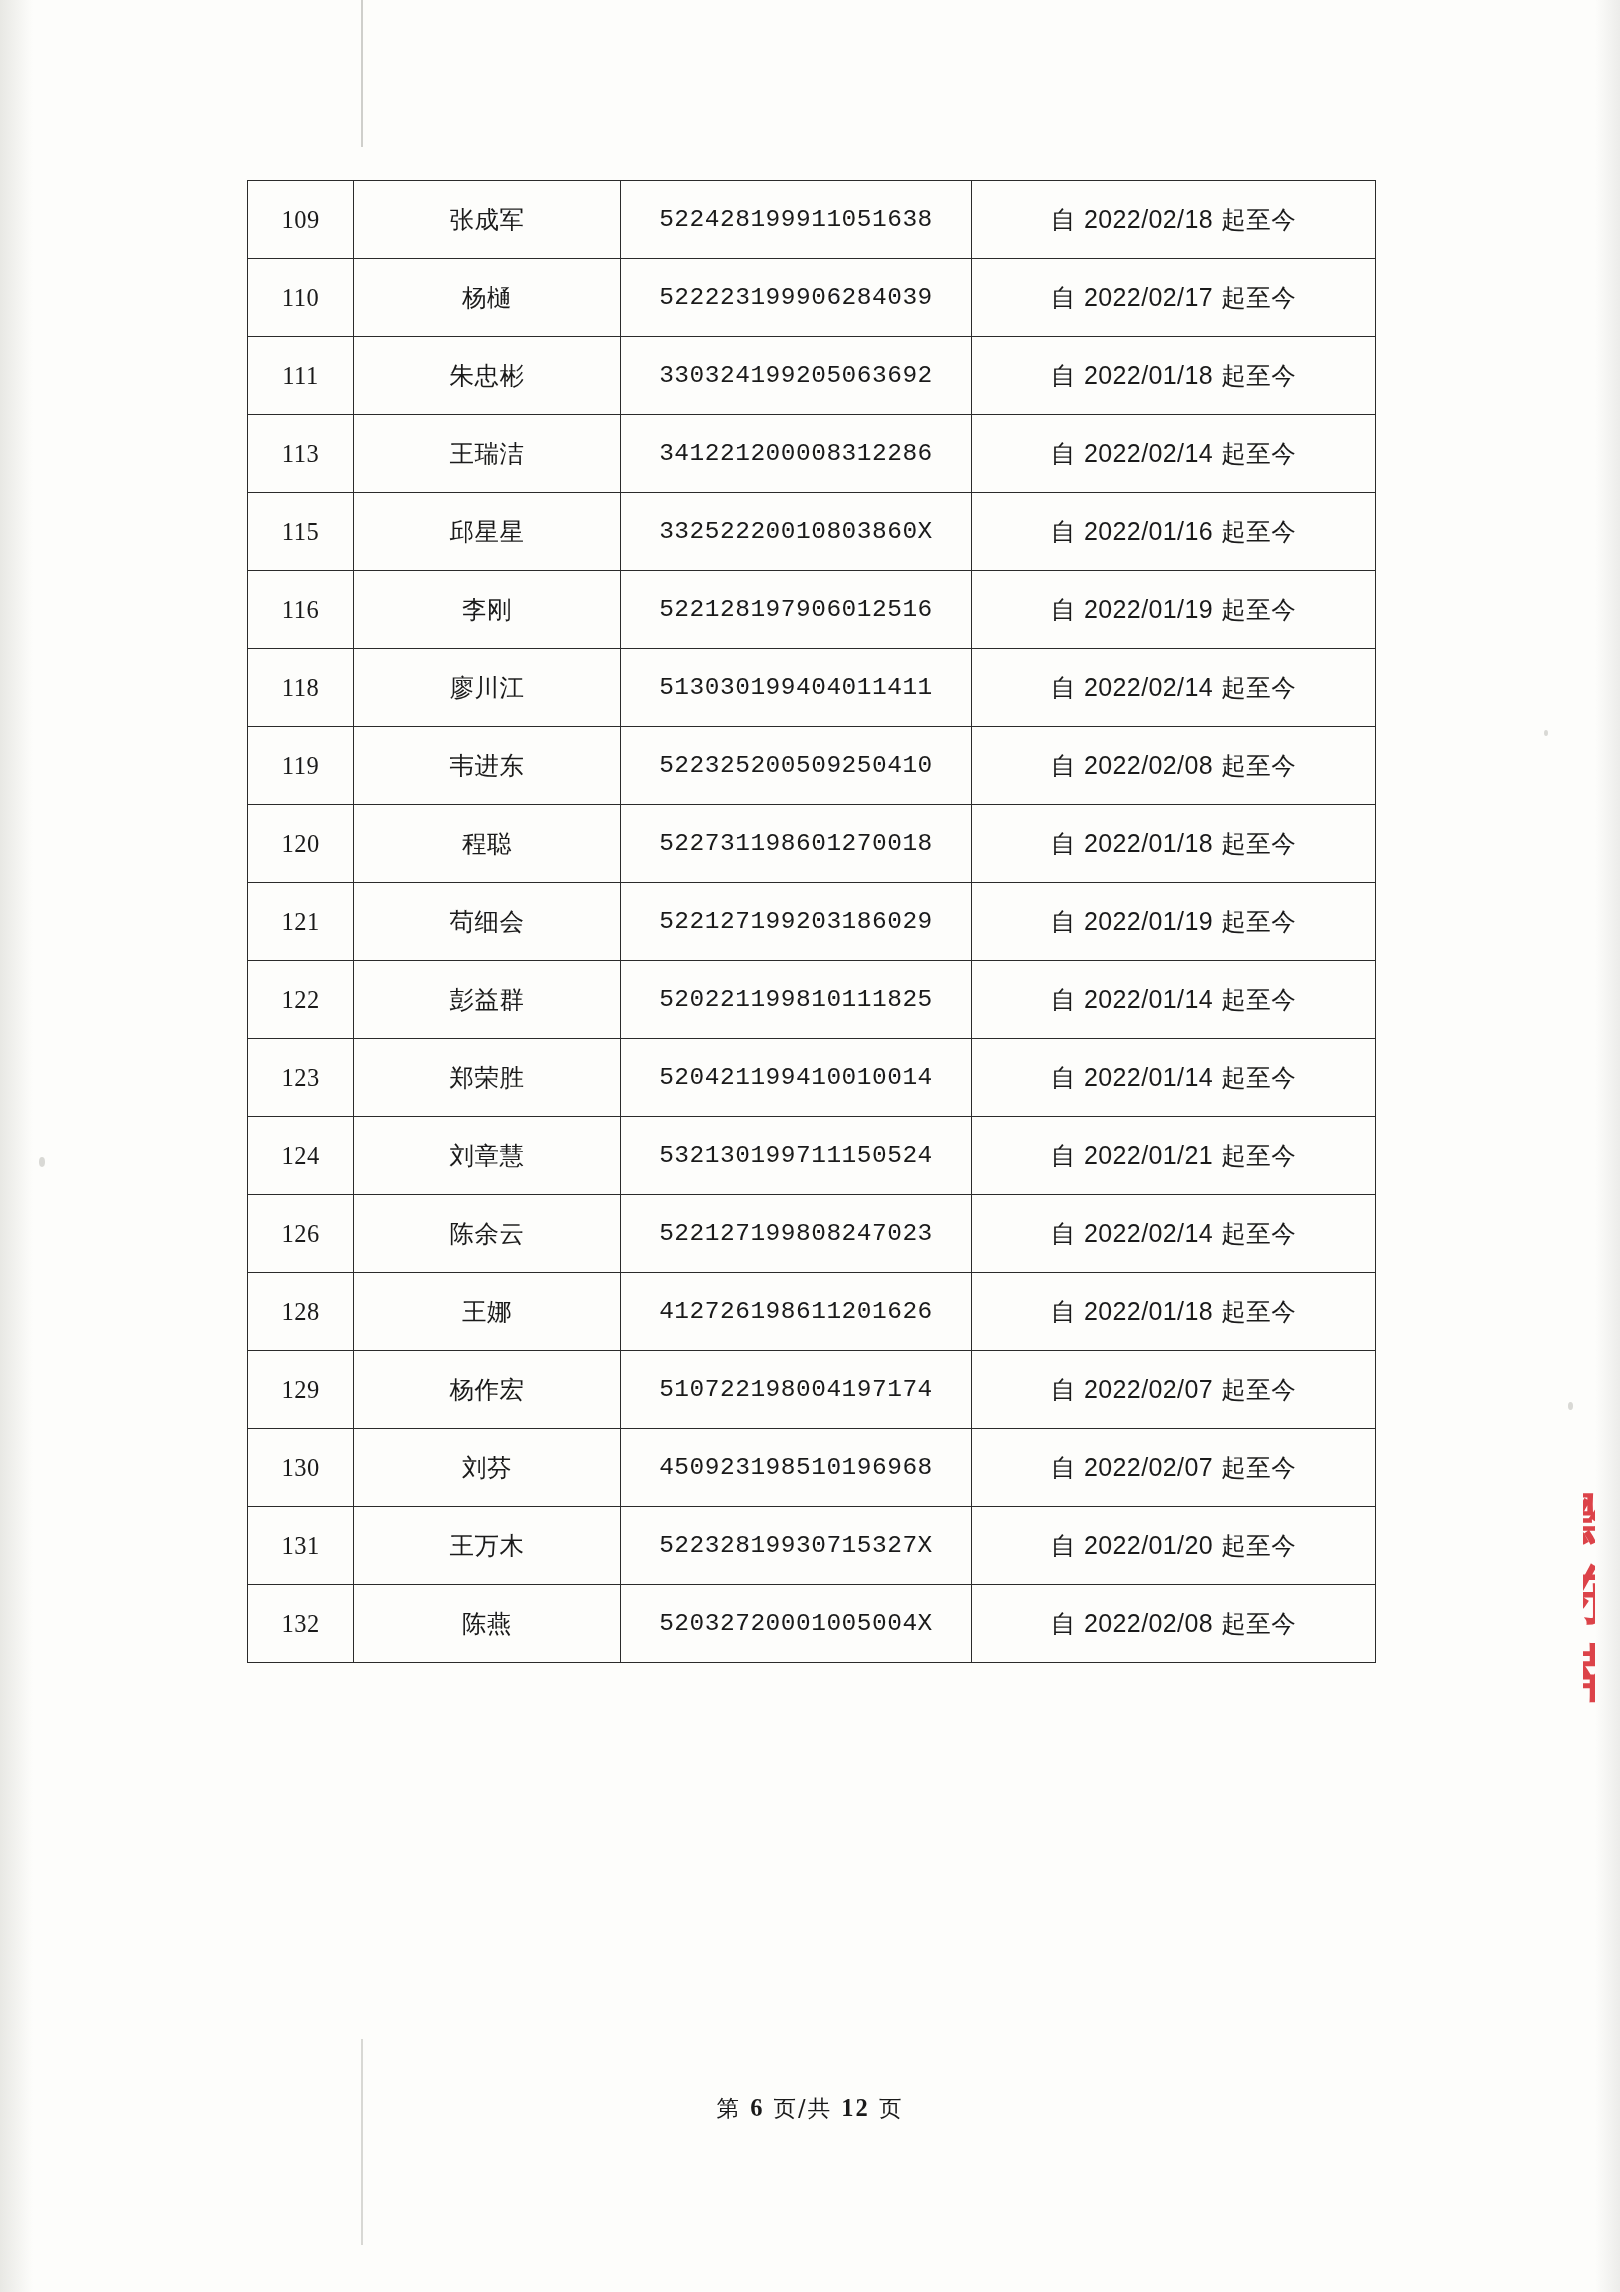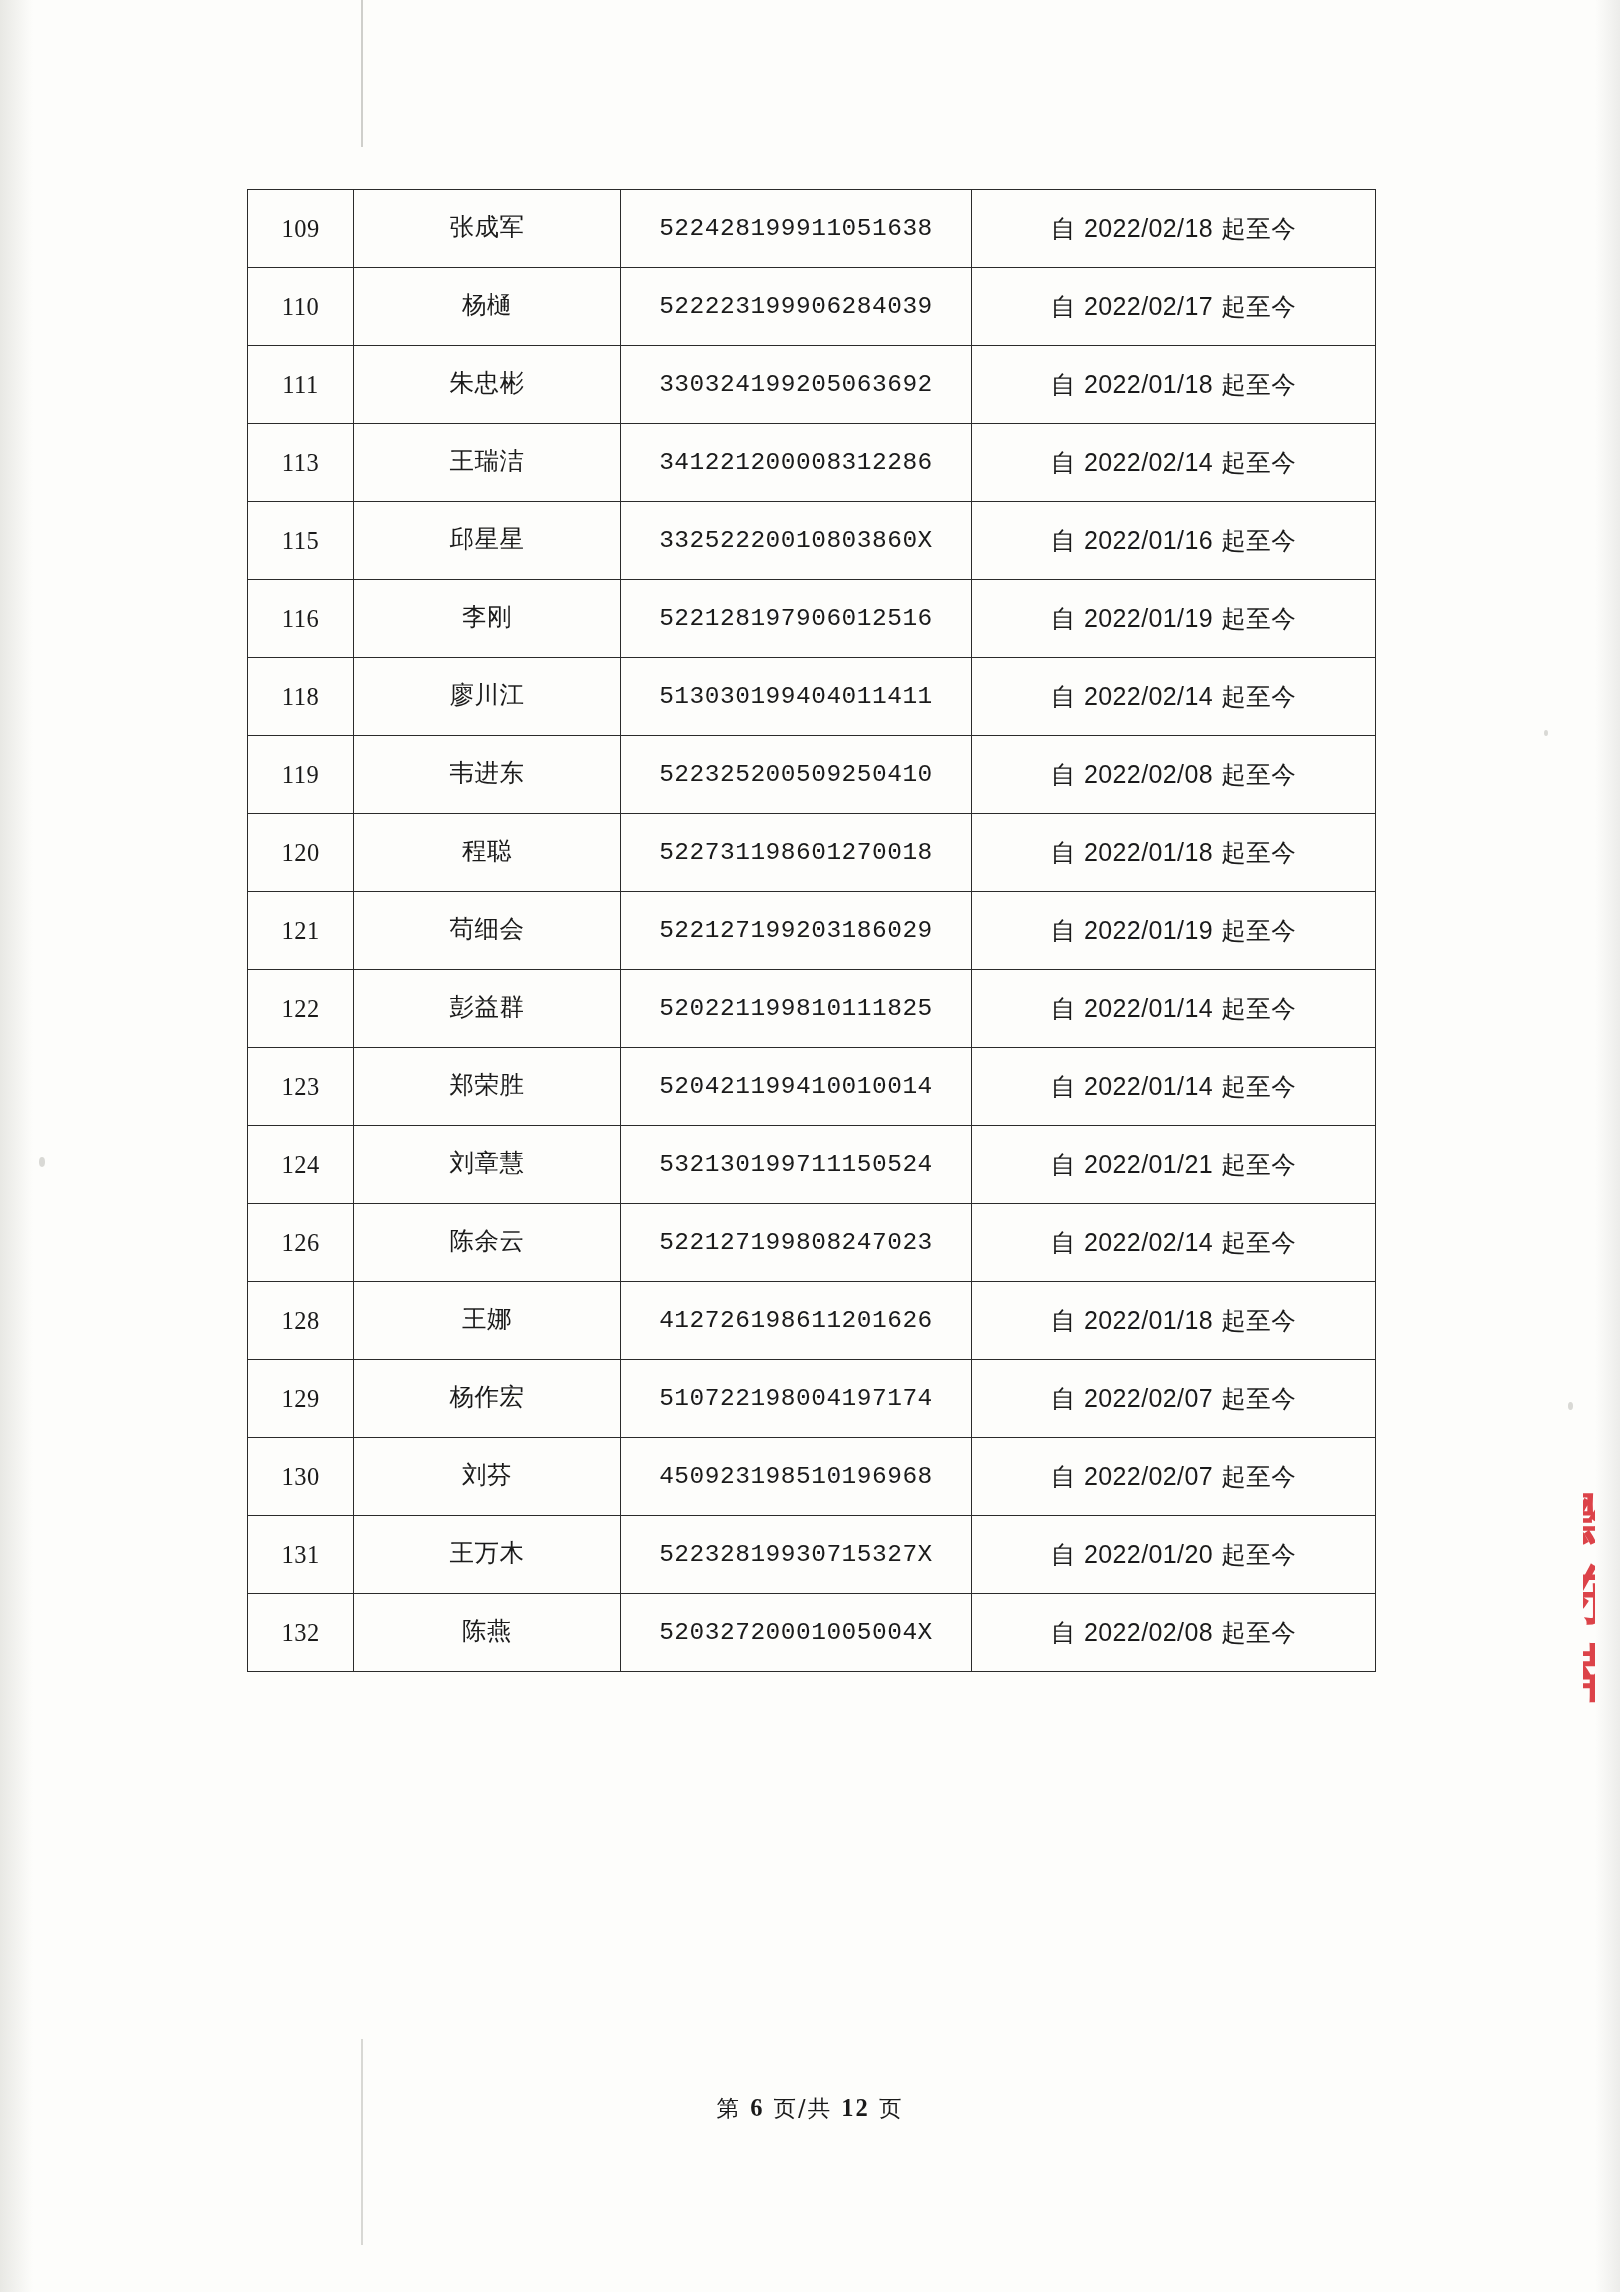--- a/index.html
+++ b/index.html
@@ -56,21 +56,21 @@
     top: 2039px;
     width: 2px;
     height: 206px;
     background: #d8d8d4;
   }
 
   
   .table-wrap {
     position: absolute;
     left: 247px;
-    top: 189px;
+    top: 180px;
     width: 1127px;
   }
 
   table.roster {
     border-collapse: collapse;
     width: 1127px;
     table-layout: fixed;
   }
   table.roster td {
     border: 1.6px solid #2b2b2b;
@@ -85,21 +85,21 @@
   col.c-index { width: 106px; }
   col.c-name  { width: 267px; }
   col.c-id    { width: 351px; }
   col.c-date  { width: 404px; }
 
   td.idx {
     font-family: "Liberation Serif", serif;
     font-size: 24.5px;
   }
   td.name {
-    font-family: Liberation Mono, monospace;
+    font-family: Liberation Sans, sans-serif;
     font-size: 24.5px;
     letter-spacing: 2.9px;
   }
   td.idnum {
     font-family: Liberation Mono, monospace;
     font-size: 24.5px;
     letter-spacing: 0.6px;
   }
   td.date {
     font-family: "DejaVu Sans", "Liberation Sans", sans-serif;

